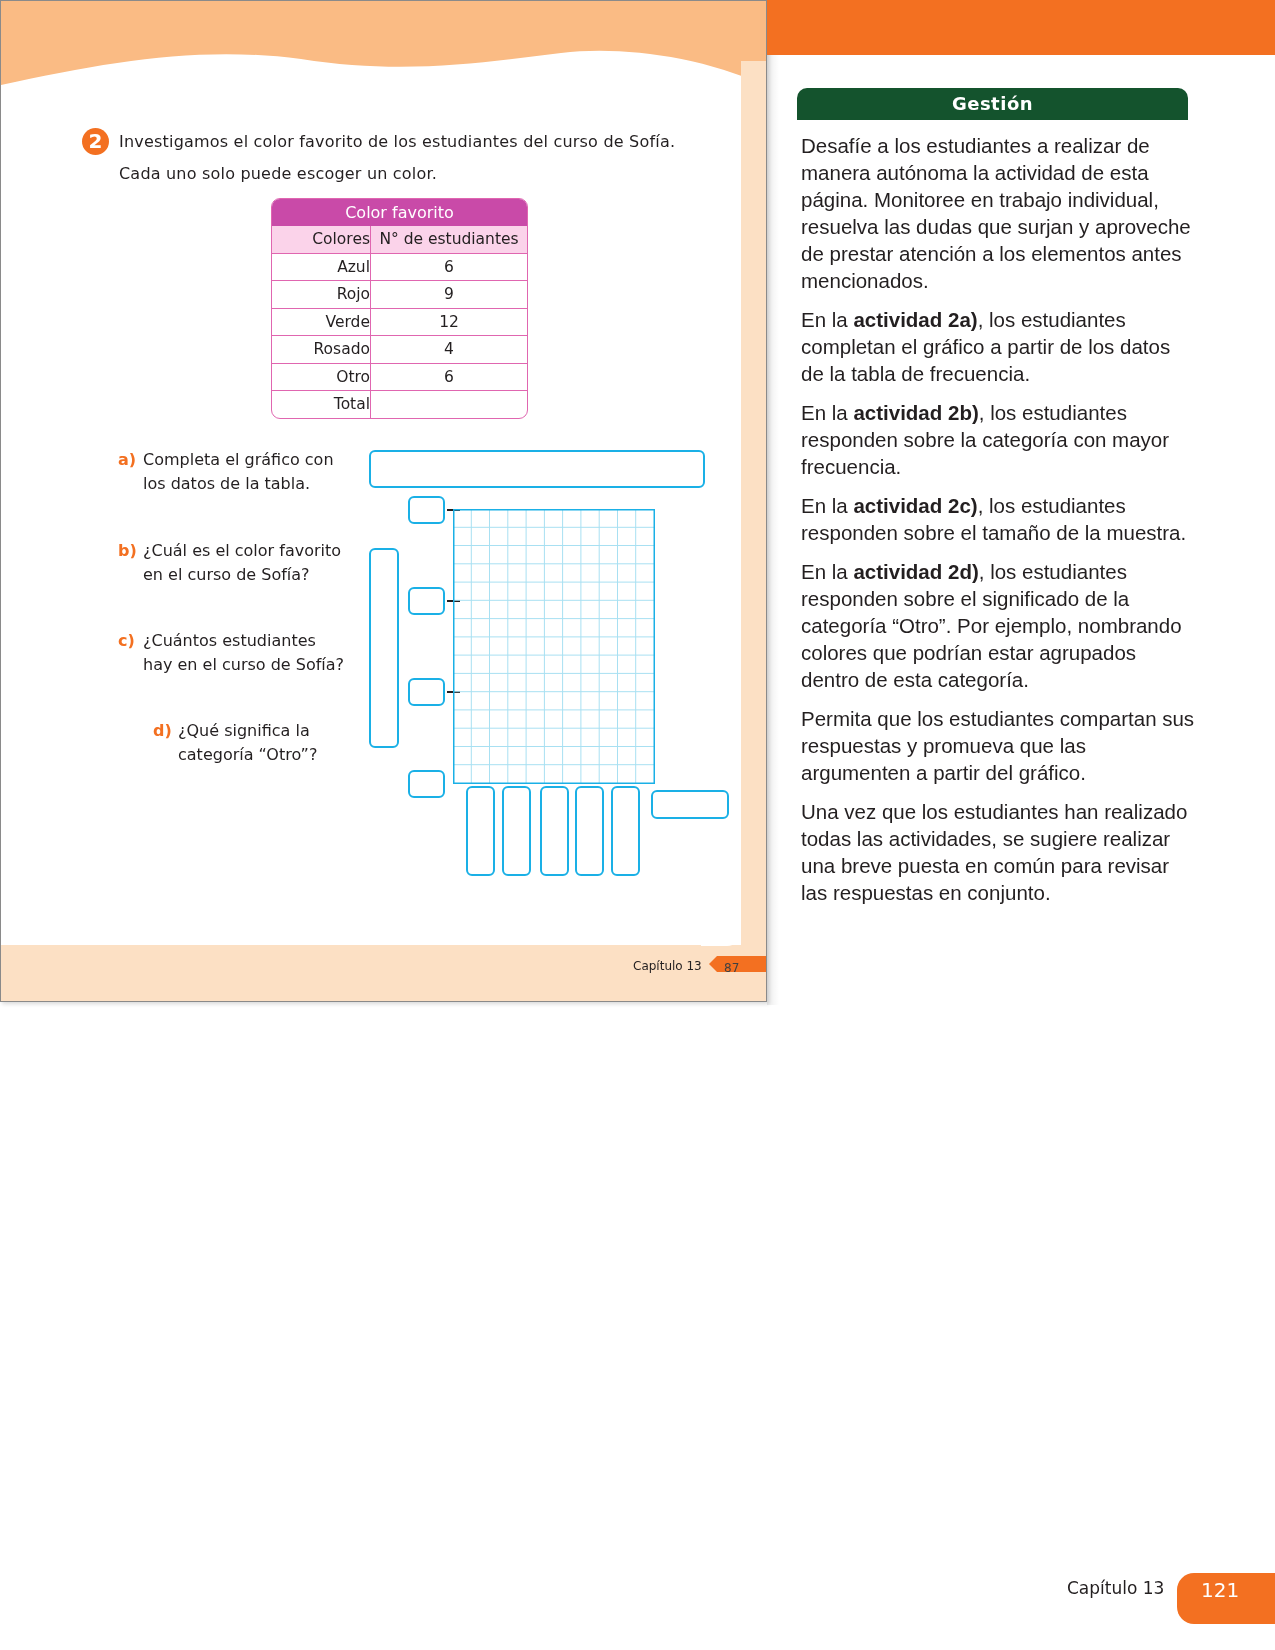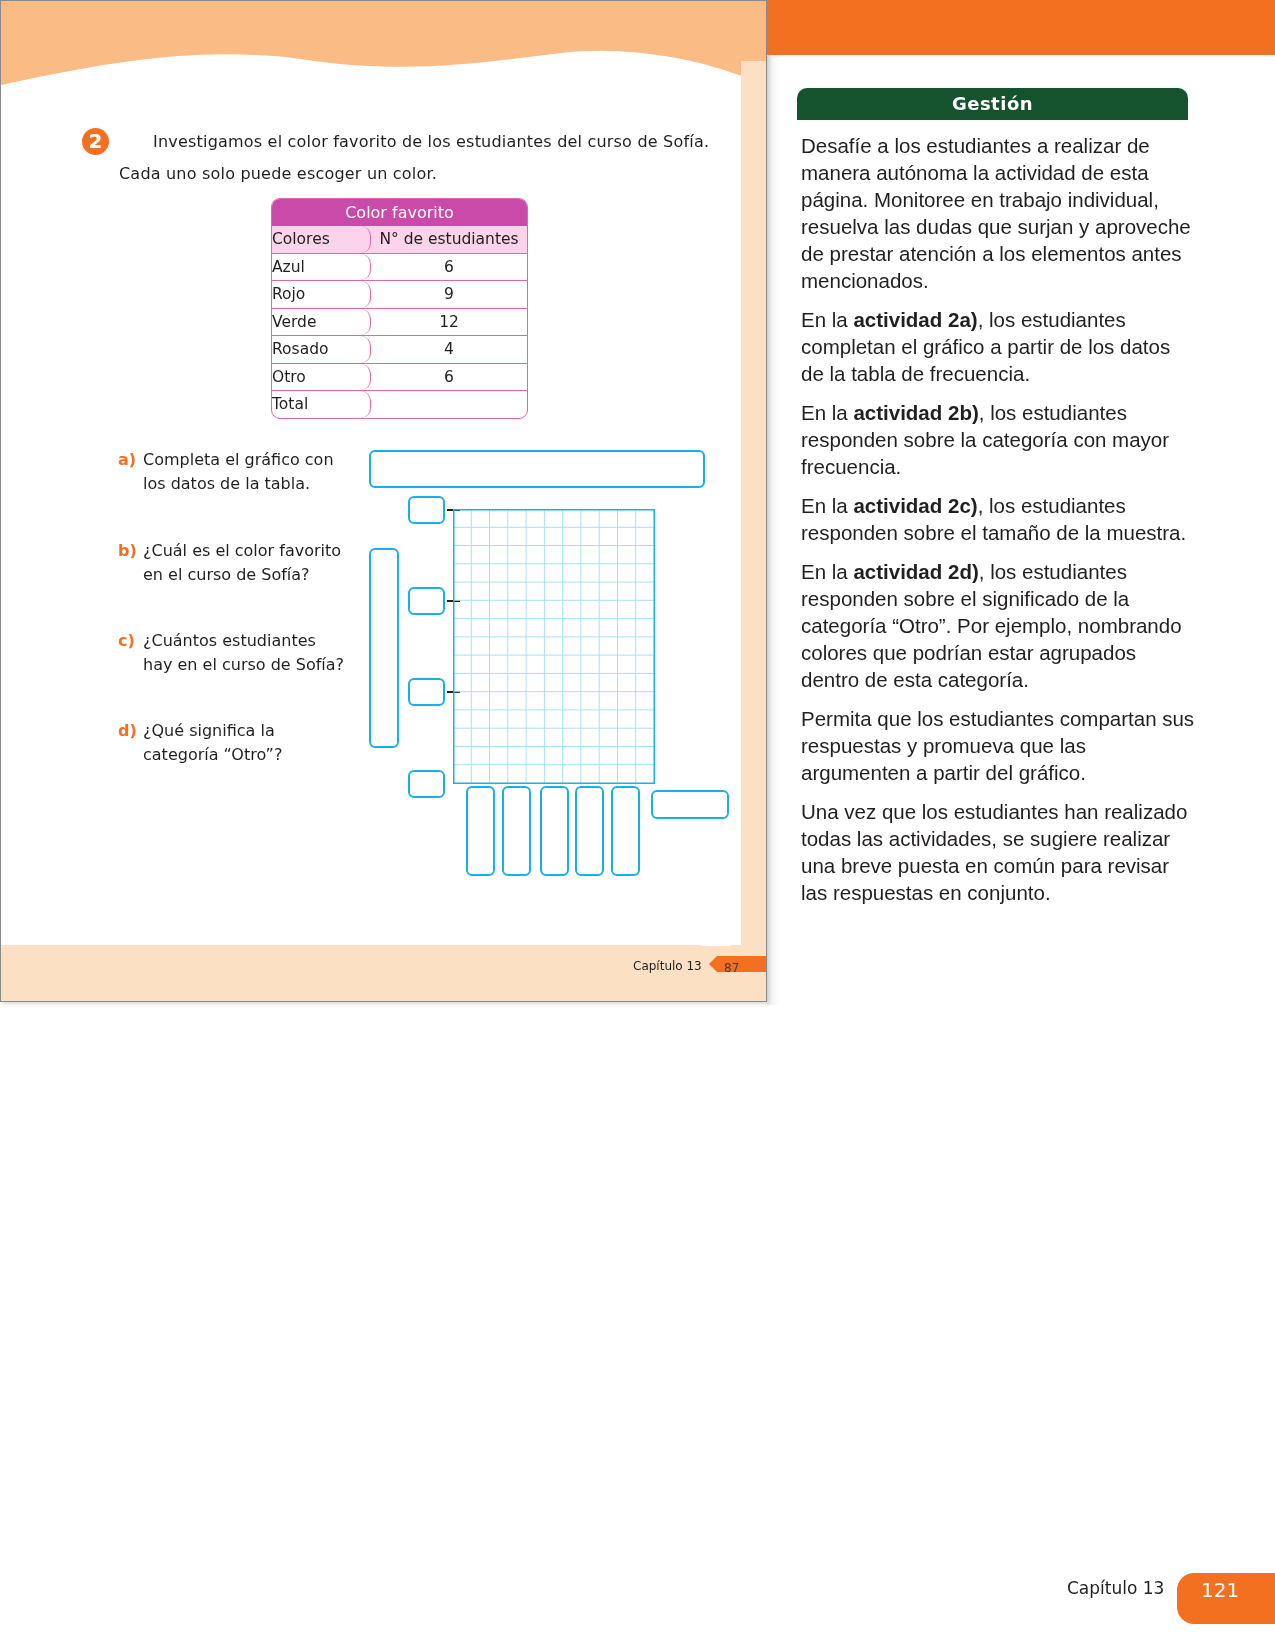--- a/index.html
+++ b/index.html
@@ -17,21 +17,21 @@
 
   .q-num { left:81px; top:127px; width:27px; height:27px; border-radius:50%; background:#f37021; color:#fff;
            font-weight:bold; font-size:20px; line-height:27px; text-align:center; font-family:"DejaVu Sans", sans-serif; }
   .intro { left:118px; font-size:16px; letter-spacing:0.2px; color:#231f20; }
 
   
   #freq-table { left:270px; top:197px; width:255px; border:1px solid #e066b0; border-radius:9px; overflow:hidden; background:#fff; }
   #freq-table .title { background:#c94aa8; color:#fff; text-align:center; font-size:16px; height:27px; line-height:27px; }
   #freq-table .row { display:flex; height:26.5px; line-height:26.5px; border-top:1px solid #e066b0; font-size:15.5px; }
   #freq-table .row.head { background:#fbd3ea; border-top:none; }
-  #freq-table .c1 { width:98px; text-align:left; border-right:1px solid #e066b0;border-radius:10px; }
+  #freq-table .c1 { width:98px; text-align:right; border-right:1px solid #e066b0; }
   #freq-table .c2 { flex:1; text-align:center; }
 
   
   .q-item { left:117px; font-size:16px; line-height:24px; width:230px; }
   .q-item .lbl { color:#f37021; font-weight:bold; display:inline-block; width:25px; }
   .q-item .txt { display:inline-block; vertical-align:top; width:205px; }
 
   
   .box { position:absolute; border:2px solid #1ab0e6; border-radius:6px; box-sizing:border-box; background:#fff; }
   #grid-svg { position:absolute; left:452px; top:508px; }
@@ -61,21 +61,21 @@
 
 <div id="left-page" class="abs">
   <svg id="wave" class="abs" width="767" height="110" viewBox="0 0 767 110">
     <path d="M0 0 H767 V86 C700 55 620 45 560 52 C480 62 400 74 300 58 C200 45 110 60 0 84 Z" fill="#fabb84"></path>
   </svg>
   <div id="left-side-strip" class="abs"></div>
   <div id="left-bottom-band" class="abs"></div>
   <div id="left-inner-corner" class="abs"></div>
 
   <div class="abs q-num">2</div>
-  <div class="abs intro" style="top:131px;margin-left:34px;">Investigamos el color favorito de los estudiantes del curso de Sofía.</div>
+  <div class="abs intro" style="top:131px;">Investigamos el color favorito de los estudiantes del curso de Sofía.</div>
   <div class="abs intro" style="top:163px;">Cada uno solo puede escoger un color.</div>
 
   <div id="freq-table" class="abs">
     <div class="title">Color favorito</div>
     <div class="row head">
       <div class="c1">Colores</div>
       <div class="c2">N° de estudiantes</div>
     </div>
     <div class="row">
       <div class="c1">Azul</div>
@@ -105,21 +105,21 @@
 
   <div class="abs q-item" style="top:447px;">
     <span class="lbl">a)</span><span class="txt">Completa el gráfico con los datos de la tabla.</span>
   </div>
   <div class="abs q-item" style="top:538px;">
     <span class="lbl">b)</span><span class="txt">¿Cuál es el color favorito en el curso de Sofía?</span>
   </div>
   <div class="abs q-item" style="top:628px;">
     <span class="lbl">c)</span><span class="txt">¿Cuántos estudiantes hay en el curso de Sofía?</span>
   </div>
-  <div class="abs q-item" style="top:718px;">
+  <div class="abs q-item" style="top:718px;margin-left:35px;">
     <span class="lbl">d)</span><span class="txt">¿Qué significa la categoría “Otro”?</span>
   </div>
 
   <div class="box" style="left:368px; top:449px; width:336px; height:38px;"></div>
   <div class="box" style="left:368px; top:547px; width:30px; height:200px;"></div>
 
   <div class="box" style="left:407px; top:495px; width:37px; height:28px;"></div>
   <div class="box" style="left:407px; top:586px; width:37px; height:28px;"></div>
   <div class="box" style="left:407px; top:677px; width:37px; height:28px;"></div>
   <div class="box" style="left:407px; top:769px; width:37px; height:28px;"></div>

